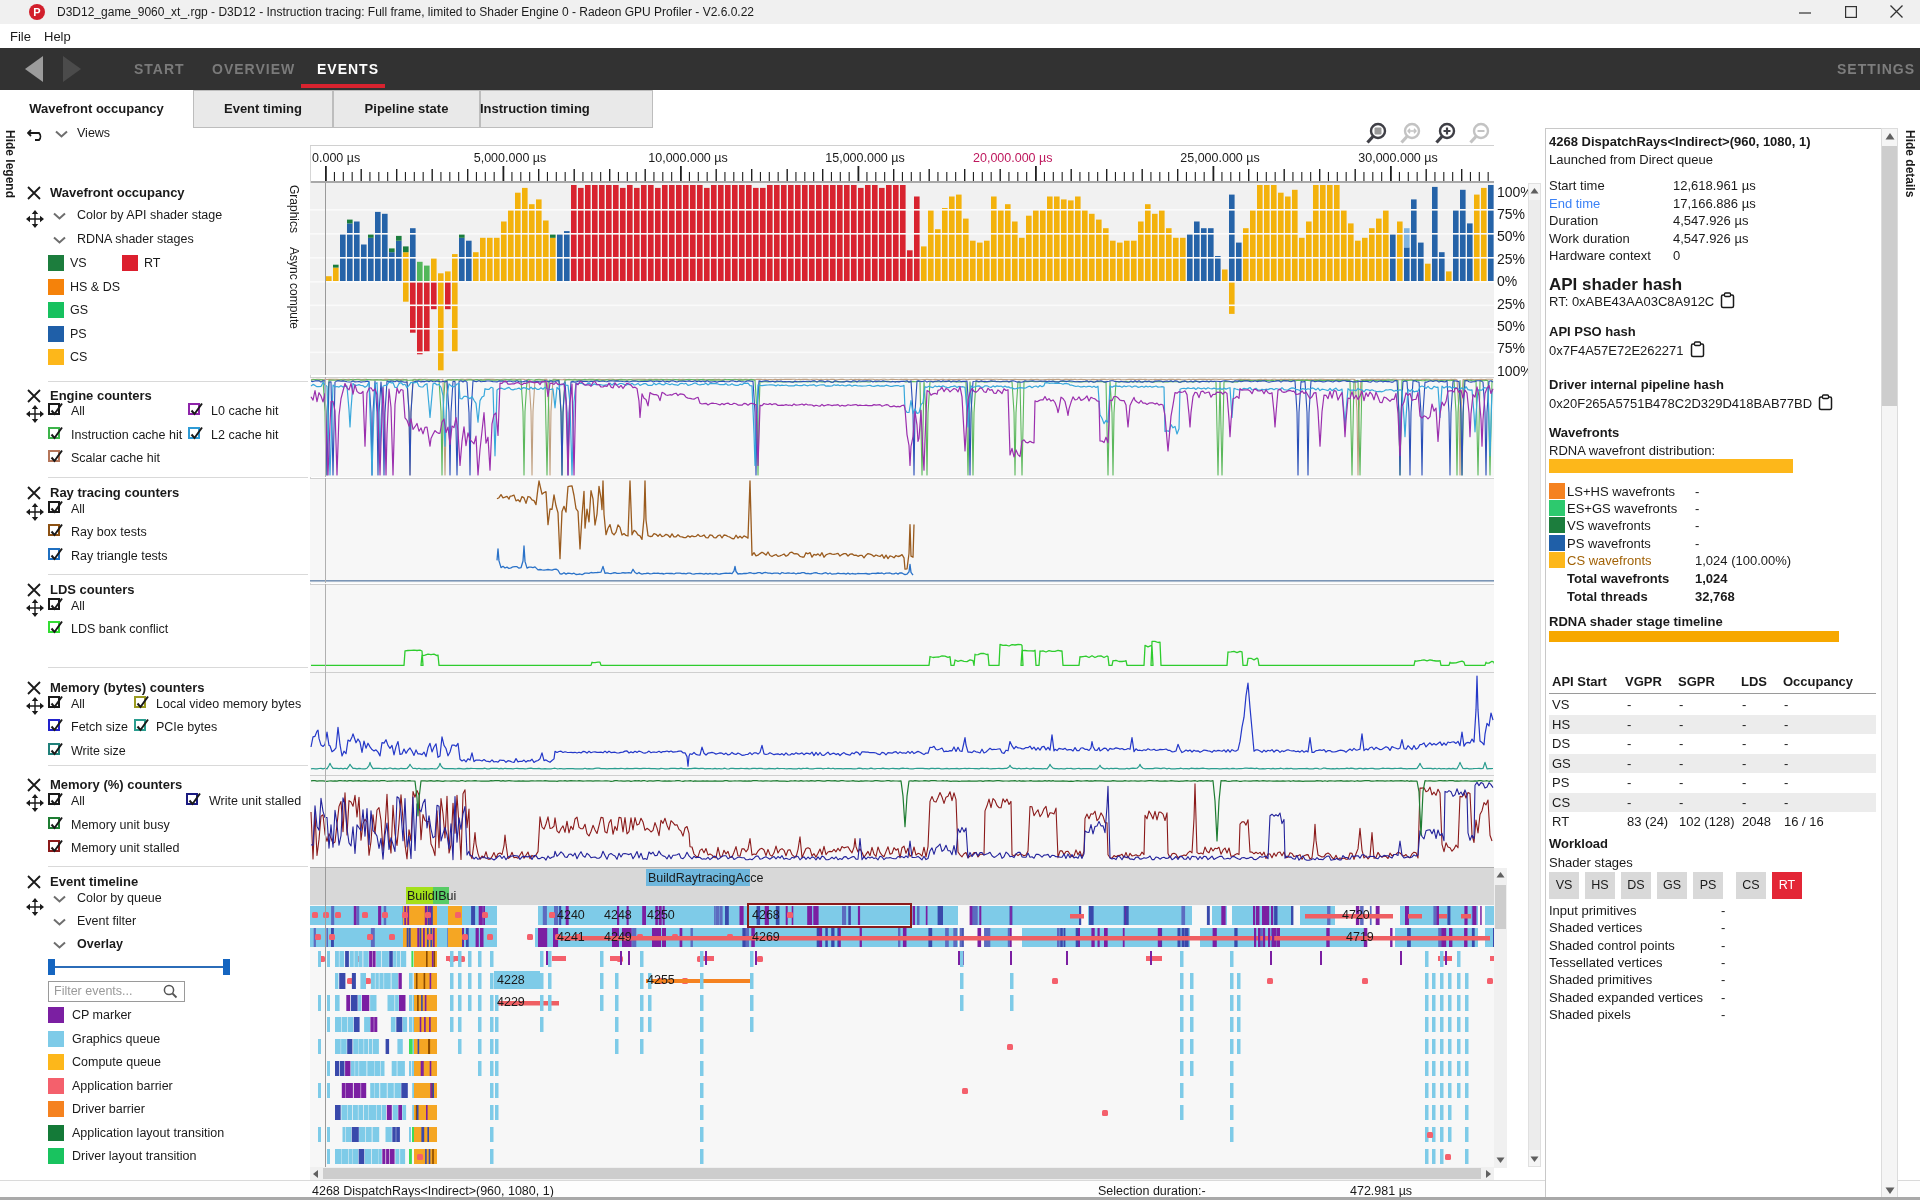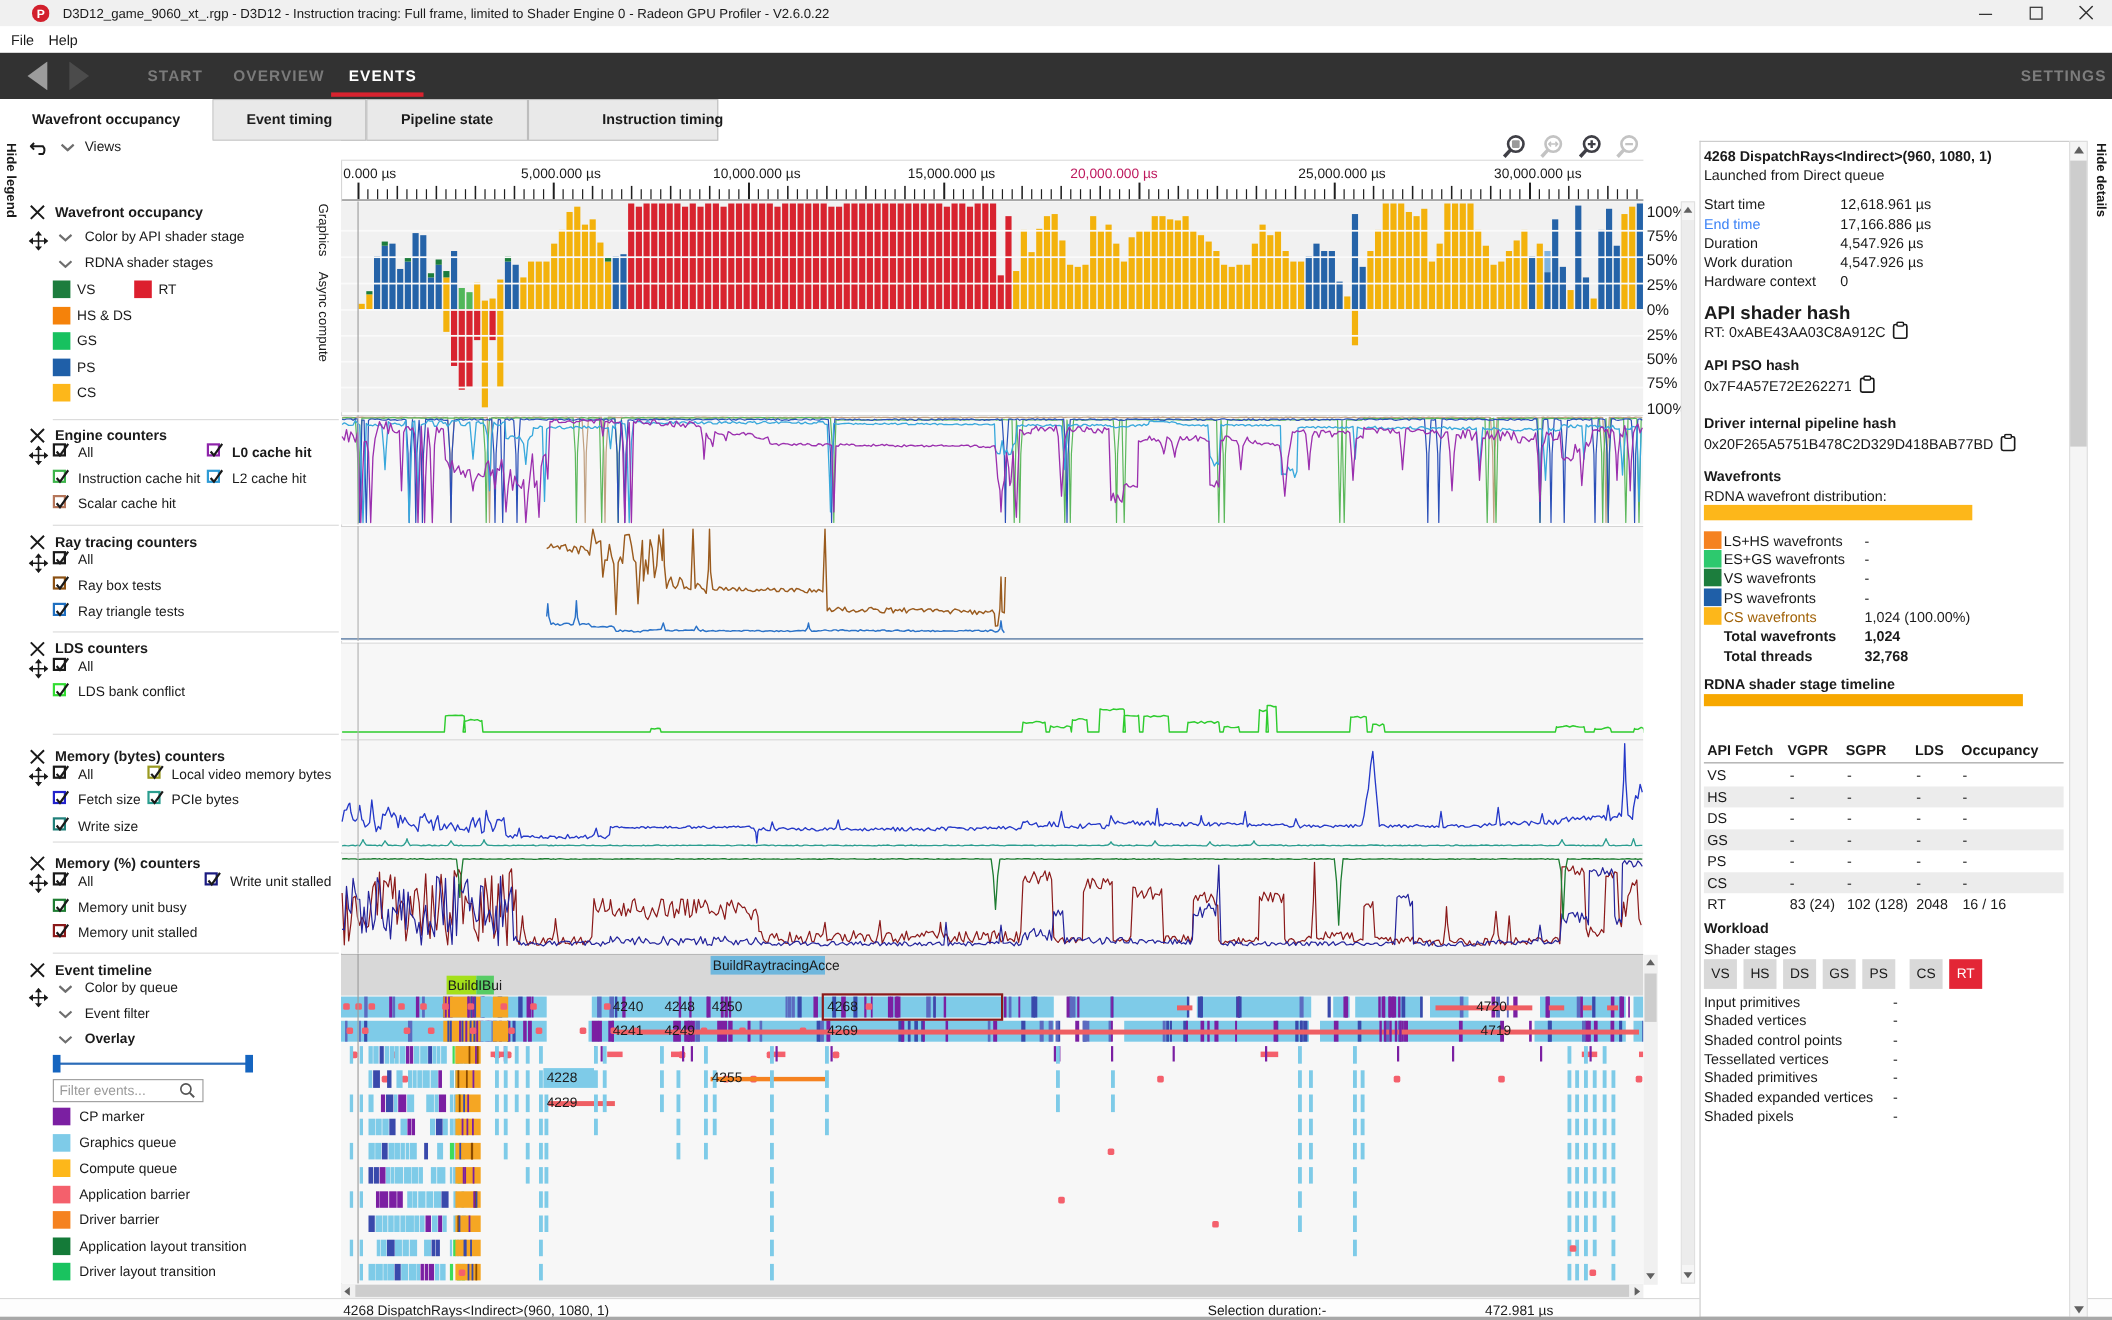--- a/index.html
+++ b/index.html
@@ -27,21 +27,21 @@
 <div style="position:absolute;left:212px;top:61px;font-size:14px;font-weight:700;color:#7a7a7a;white-space:nowrap;letter-spacing:1px">OVERVIEW</div>
 <div style="position:absolute;left:317px;top:61px;font-size:14px;font-weight:700;color:#ffffff;white-space:nowrap;letter-spacing:1px">EVENTS</div>
 <div style="position:absolute;left:301px;top:84px;width:84px;height:4px;background:#d8232f;"></div>
 <div style="position:absolute;left:1837px;top:61px;font-size:14px;font-weight:700;color:#7d7d7d;white-space:nowrap;letter-spacing:1px">SETTINGS</div>
 <div style="position:absolute;left:0px;top:90px;width:1920px;height:38px;background:#ffffff;"></div>
 <div style="position:absolute;left:193px;top:90px;width:140px;height:38px;background:#e9e9e9;border:1px solid #bdbdbd;"></div>
 <div style="position:absolute;left:193px;top:101px;width:140px;text-align:center;font-size:13px;font-weight:700;color:#1a1a1a;white-space:nowrap;">Event timing</div>
 <div style="position:absolute;left:333px;top:90px;width:147px;height:38px;background:#e9e9e9;border:1px solid #bdbdbd;"></div>
 <div style="position:absolute;left:333px;top:101px;width:147px;text-align:center;font-size:13px;font-weight:700;color:#1a1a1a;white-space:nowrap;">Pipeline state</div>
 <div style="position:absolute;left:480px;top:90px;width:173px;height:38px;background:#e9e9e9;border:1px solid #bdbdbd;"></div>
-<div style="position:absolute;left:480px;top:101px;width:173px;text-align:center;font-size:13px;font-weight:700;color:#1a1a1a;white-space:nowrap;margin-left:36px;">Instruction timing</div>
+<div style="position:absolute;left:480px;top:101px;width:173px;text-align:left;font-size:13px;font-weight:700;color:#1a1a1a;white-space:nowrap;">Instruction timing</div>
 <div style="position:absolute;left:0px;top:90px;width:193px;height:38px;background:#ffffff;border-bottom:1px solid #ffffff;"></div>
 <div style="position:absolute;left:0px;top:101px;width:193px;text-align:center;font-size:13px;font-weight:700;color:#1a1a1a;white-space:nowrap;">Wavefront occupancy</div>
 <div style="position:absolute;left:0px;top:128px;width:310px;height:1072px;background:#ffffff;"></div>
 <div style="position:absolute;left:3px;top:130px;font-size:12px;font-weight:700;color:#1a1a1a;writing-mode:vertical-rl;">Hide legend</div>
 <svg style="position:absolute;left:27px;top:126px" width="19" height="15">
     <path d="M4 4 L1 7 L4 10 M1.5 7 L12 7 A5 5 0 0 1 12 14 L8 14" stroke="#1a1a1a" stroke-width="1.8" fill="none"></path>
   </svg>
 <svg style="position:absolute;left:55px;top:130px" width="13" height="8">
     <path d="M1 1.5 L6.5 6.5 L12 1.5" stroke="#6e6e6e" stroke-width="2" fill="none"></path>
   </svg>
@@ -85,21 +85,21 @@
   </svg>
 <div style="position:absolute;left:48px;top:403px;width:12px;height:12px;border:2px solid #1a1a1a;background:#fff"></div>
 <svg style="position:absolute;left:48px;top:400px" width="18" height="19">
     <path d="M3.5 10.5 L6.5 14 L14 3.5" stroke="#1a1a1a" stroke-width="2" fill="none"></path>
   </svg>
 <div style="position:absolute;left:71px;top:404px;font-size:12.5px;font-weight:400;color:#1a1a1a;white-space:nowrap;">All</div>
 <div style="position:absolute;left:188px;top:403px;width:12px;height:12px;border:2px solid #8e24aa;background:#fff"></div>
 <svg style="position:absolute;left:188px;top:400px" width="18" height="19">
     <path d="M3.5 10.5 L6.5 14 L14 3.5" stroke="#1a1a1a" stroke-width="2" fill="none"></path>
   </svg>
-<div style="position:absolute;left:211px;top:404px;font-size:12.5px;font-weight:700;color:#1a1a1a;white-space:nowrap;">L0 cache hit</div>
+<div style="position:absolute;left:211px;top:404px;font-size:12.5px;font-weight:400;color:#1a1a1a;white-space:nowrap;">L0 cache hit</div>
 <div style="position:absolute;left:48px;top:427px;width:12px;height:12px;border:2px solid #3cb44a;background:#fff"></div>
 <svg style="position:absolute;left:48px;top:424px" width="18" height="19">
     <path d="M3.5 10.5 L6.5 14 L14 3.5" stroke="#1a1a1a" stroke-width="2" fill="none"></path>
   </svg>
 <div style="position:absolute;left:71px;top:428px;font-size:12.5px;font-weight:400;color:#1a1a1a;white-space:nowrap;">Instruction cache hit</div>
 <div style="position:absolute;left:188px;top:427px;width:12px;height:12px;border:2px solid #2e9bd6;background:#fff"></div>
 <svg style="position:absolute;left:188px;top:424px" width="18" height="19">
     <path d="M3.5 10.5 L6.5 14 L14 3.5" stroke="#1a1a1a" stroke-width="2" fill="none"></path>
   </svg>
 <div style="position:absolute;left:211px;top:428px;font-size:12.5px;font-weight:400;color:#1a1a1a;white-space:nowrap;">L2 cache hit</div>
@@ -1416,21 +1416,21 @@
 <div style="position:absolute;left:1549px;top:551.8px;width:16px;height:16px;background:#fdb71a"></div>
 <div style="position:absolute;left:1567px;top:552.8px;font-size:13px;font-weight:400;color:#a16207;white-space:nowrap;">CS wavefronts</div>
 <div style="position:absolute;left:1695px;top:552.8px;font-size:13px;font-weight:400;color:#1a1a1a;white-space:nowrap;">1,024 (100.00%)</div>
 <div style="position:absolute;left:1567px;top:571px;font-size:13px;font-weight:700;color:#1a1a1a;white-space:nowrap;">Total wavefronts</div>
 <div style="position:absolute;left:1695px;top:571px;font-size:13px;font-weight:700;color:#1a1a1a;white-space:nowrap;">1,024</div>
 <div style="position:absolute;left:1567px;top:589px;font-size:13px;font-weight:700;color:#1a1a1a;white-space:nowrap;">Total threads</div>
 <div style="position:absolute;left:1695px;top:589px;font-size:13px;font-weight:700;color:#1a1a1a;white-space:nowrap;">32,768</div>
 <div style="position:absolute;left:1549px;top:614px;font-size:13px;font-weight:700;color:#1a1a1a;white-space:nowrap;">RDNA shader stage timeline</div>
 <div style="position:absolute;left:1549px;top:631px;width:290px;height:11px;background:#f7a800;"></div>
 <div style="position:absolute;left:1549px;top:672px;width:327px;height:22px;background:#ffffff;"></div>
-<div style="position:absolute;left:1552px;top:674px;font-size:13px;font-weight:700;color:#1a1a1a;white-space:nowrap;">API Fetch</div>
+<div style="position:absolute;left:1552px;top:674px;font-size:13px;font-weight:700;color:#1a1a1a;white-space:nowrap;">API Start</div>
 <div style="position:absolute;left:1625px;top:674px;font-size:13px;font-weight:700;color:#1a1a1a;white-space:nowrap;">VGPR</div>
 <div style="position:absolute;left:1678px;top:674px;font-size:13px;font-weight:700;color:#1a1a1a;white-space:nowrap;">SGPR</div>
 <div style="position:absolute;left:1741px;top:674px;font-size:13px;font-weight:700;color:#1a1a1a;white-space:nowrap;">LDS</div>
 <div style="position:absolute;left:1783px;top:674px;font-size:13px;font-weight:700;color:#1a1a1a;white-space:nowrap;">Occupancy</div>
 <div style="position:absolute;left:1549px;top:693px;width:327px;height:1px;background:#9a9a9a;"></div>
 <div style="position:absolute;left:1552px;top:697.0px;font-size:13px;font-weight:400;color:#1a1a1a;white-space:nowrap;">VS</div>
 <div style="position:absolute;left:1627px;top:697.0px;font-size:13px;font-weight:400;color:#1a1a1a;white-space:nowrap;">-</div>
 <div style="position:absolute;left:1679px;top:697.0px;font-size:13px;font-weight:400;color:#1a1a1a;white-space:nowrap;">-</div>
 <div style="position:absolute;left:1742px;top:697.0px;font-size:13px;font-weight:400;color:#1a1a1a;white-space:nowrap;">-</div>
 <div style="position:absolute;left:1784px;top:697.0px;font-size:13px;font-weight:400;color:#1a1a1a;white-space:nowrap;">-</div>

